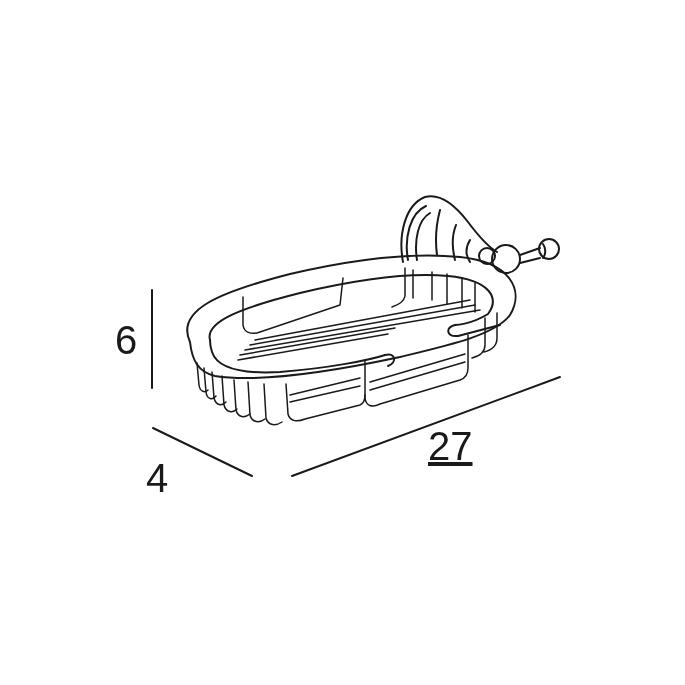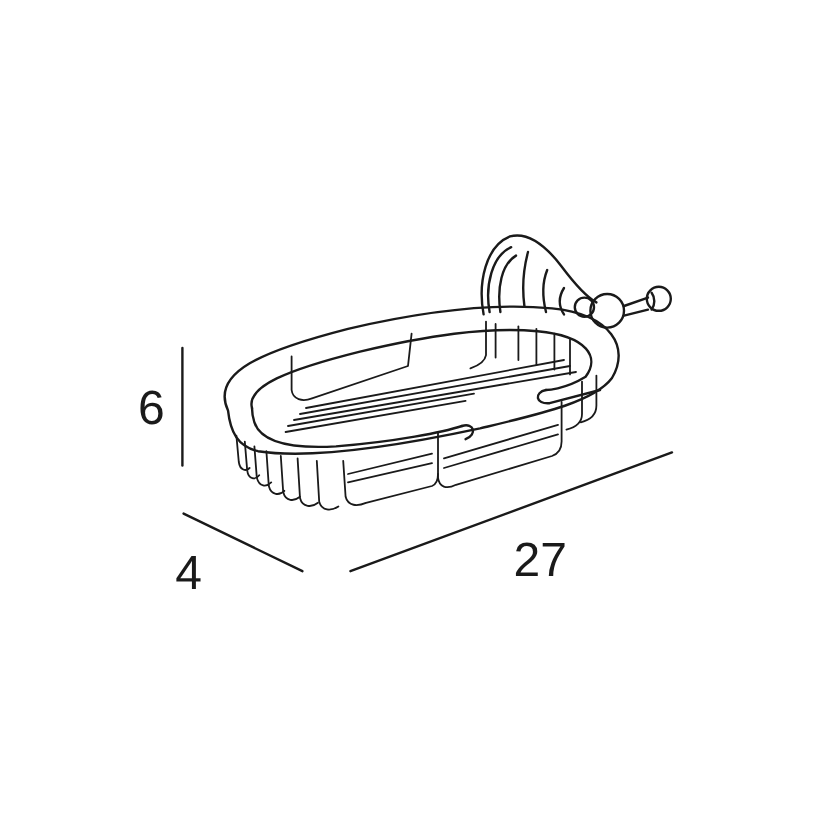--- a/index.html
+++ b/index.html
@@ -78,14 +78,14 @@
         <path d="M370 390 L465 362"></path>
         <path d="M370 382 L465 354"></path>
         <path d="M485 318 L485 345 C485 352 480 356 472 358"></path>
         <path d="M497 313 L497 338 C497 345 492 350 484 352"></path>
       </g>
     </g>
   </svg>
 
   <span class="dim-label" style="left:115px; top:320px;">6</span>
   <span class="dim-label" style="left:146px; top:458px;">4</span>
-  <span class="dim-label" style="left:428px; top:447px;">27</span>
+  <span class="dim-label" style="left:428px; top:426px;text-decoration:underline;">27</span>
 </div>
 
 </body></html>

